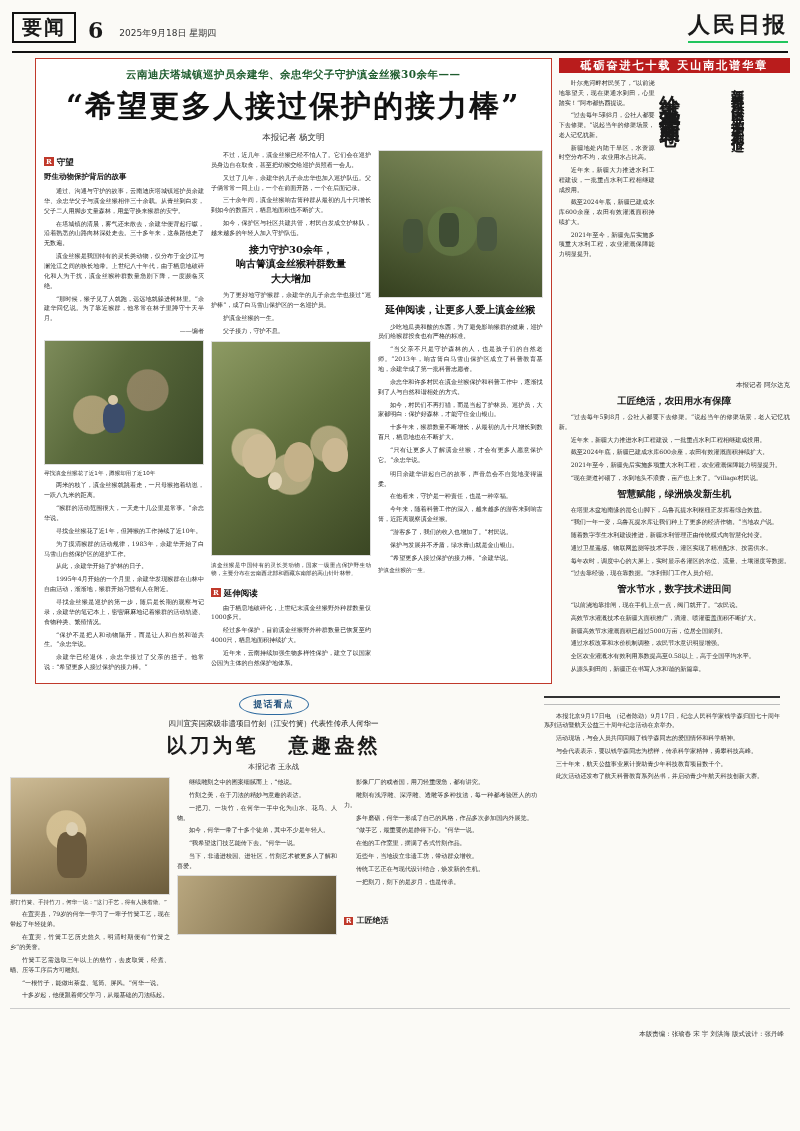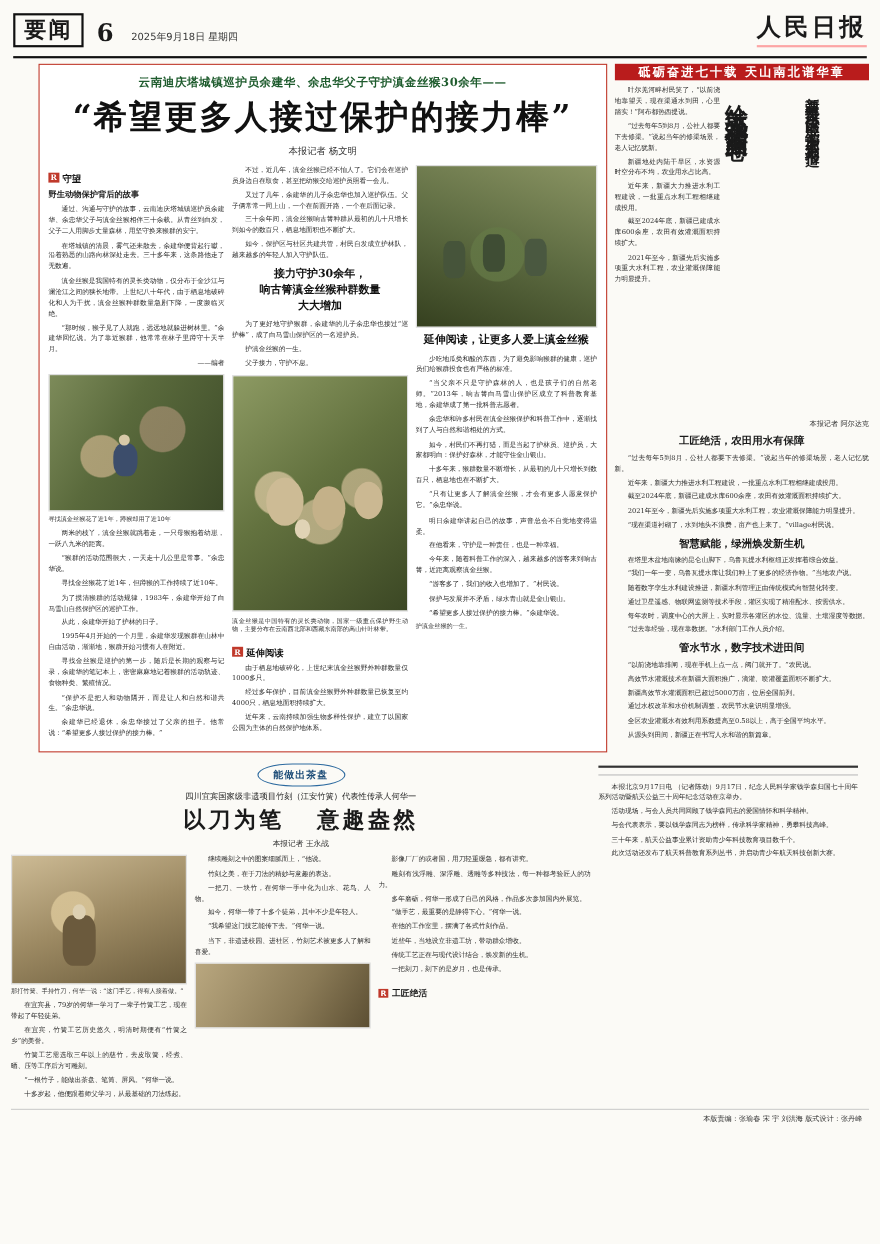--- a/index.html
+++ b/index.html
@@ -18,21 +18,21 @@
   .masthead { display:flex; align-items:flex-end; gap:8px; border-bottom:none; padding: 4px 2px 6px 2px; }
   .mh-box {
     border:2px solid #111; padding:2px 8px 3px 8px; font-size:20px; font-weight:bold;
     letter-spacing:2px; font-family:"DejaVu Serif","Liberation Serif",serif; line-height:1.1;
   }
   .mh-num { font-size:22px; font-weight:bold; font-family:"DejaVu Serif",serif; margin-left:4px;}
   .mh-date { font-size:9px; color:#333; margin-left:8px; margin-bottom:3px; }
   .mh-logo {
     margin-left:auto; font-family:"DejaVu Serif","Liberation Serif",serif;
     font-size:22px; font-weight:bold; letter-spacing:3px; color:#1a1a1a;
-    border-bottom:2px solid #fca5a5; padding-bottom:1px;
+    border-bottom:2px solid #22c55e; padding-bottom:1px;
   }
   .rule-top { height:2px; background:#111; margin:2px 2px 5px 2px; }
 
   
   .body-wrap { display:flex; gap:7px;margin-left:25px; }
   .col-left { width:527px; }
   .col-right { width:236px; }
 
   .redbox { border:1.5px solid #c0392b; padding:7px 8px 8px 8px; background:#fff; }
 
@@ -136,21 +136,21 @@
     text-align:center; font-family:"DejaVu Serif",serif; font-size:20px;
     font-weight:bold; letter-spacing:3px; margin:1px 0 3px 0;
   }
   .bh-by { text-align:center; font-size:7px; color:#333; margin-bottom:5px; }
   .tiny-tag {
     display:inline-block; background:#c0392b; color:#fff; font-size:7px;
     padding:0 2px; font-weight:bold; margin-right:3px;
   }
   .footer {
     display:flex; justify-content:flex-end; gap:14px; font-size:6.5px;
-    color:#333; padding:4px 6px 0 0; border-top:1px solid #ccc; margin-top:5px;
+    color:#333; padding:21px 6px 0 0; border-top:1px solid #ccc; margin-top:5px;
   }
   .notice-title {
     text-align:center; font-family:"DejaVu Serif",serif; font-size:9.5px;
     font-weight:bold; line-height:1.5; margin:4px 0;
   }
 </style>
 </head>
 <body>
 
 <div class="page">
@@ -316,21 +316,21 @@
         <p>通过水权改革和水价机制调整，农民节水意识明显增强。</p>
         <p>全区农业灌溉水有效利用系数提高至0.58以上，高于全国平均水平。</p>
         <p>从源头到田间，新疆正在书写人水和谐的新篇章。</p>
       </div>
     </div>
   </div>
 
   <div class="bottom-wrap">
     <div class="bl">
       <div style="text-align:center;margin:2px 0 3px 0;">
-        <span class="oval-tag">能做出茶盘</span>
+        <span class="oval-tag">提话看点</span>
       </div>
       <div class="bh-kicker">四川宜宾国家级非遗项目竹刻（江安竹簧）代表性传承人何华一</div>
       <div class="bh-title">
         <span>以刀为笔</span>&nbsp;&nbsp;&nbsp;<span>意趣盎然</span>
       </div>
       <div class="bh-by">本报记者  王永战</div>
 
       <div class="art-cols">
         <div class="acol" style="width:160px;flex:none;">
           <div class="photo ph-craft" style="height:118px;margin-bottom:3px;">
@@ -361,21 +361,21 @@
           <div class="txt">
             <p>影像厂厂的或者国，用刀轻重缓急，都有讲究。</p>
             <p>雕刻有浅浮雕、深浮雕、透雕等多种技法，每一种都考验匠人的功力。</p>
             <p>多年磨砺，何华一形成了自己的风格，作品多次参加国内外展览。</p>
             <p>“做手艺，最重要的是静得下心。”何华一说。</p>
             <p>在他的工作室里，摆满了各式竹刻作品。</p>
             <p>近些年，当地设立非遗工坊，带动群众增收。</p>
             <p>传统工艺正在与现代设计结合，焕发新的生机。</p>
             <p>一把刻刀，刻下的是岁月，也是传承。</p>
           </div>
-          <div style="margin-top:3px;">
+          <div style="margin-top:21px;">
             <span class="tiny-tag">R</span><span style="font-size:8px;font-weight:bold;font-family:'DejaVu Serif',serif;">工匠绝活</span>
           </div>
         </div>
       </div>
     </div>
 
     <div class="br">
       <div class="hr-dark"></div>
       <div class="hr-thin"></div>
       <div class="rail-txt">

